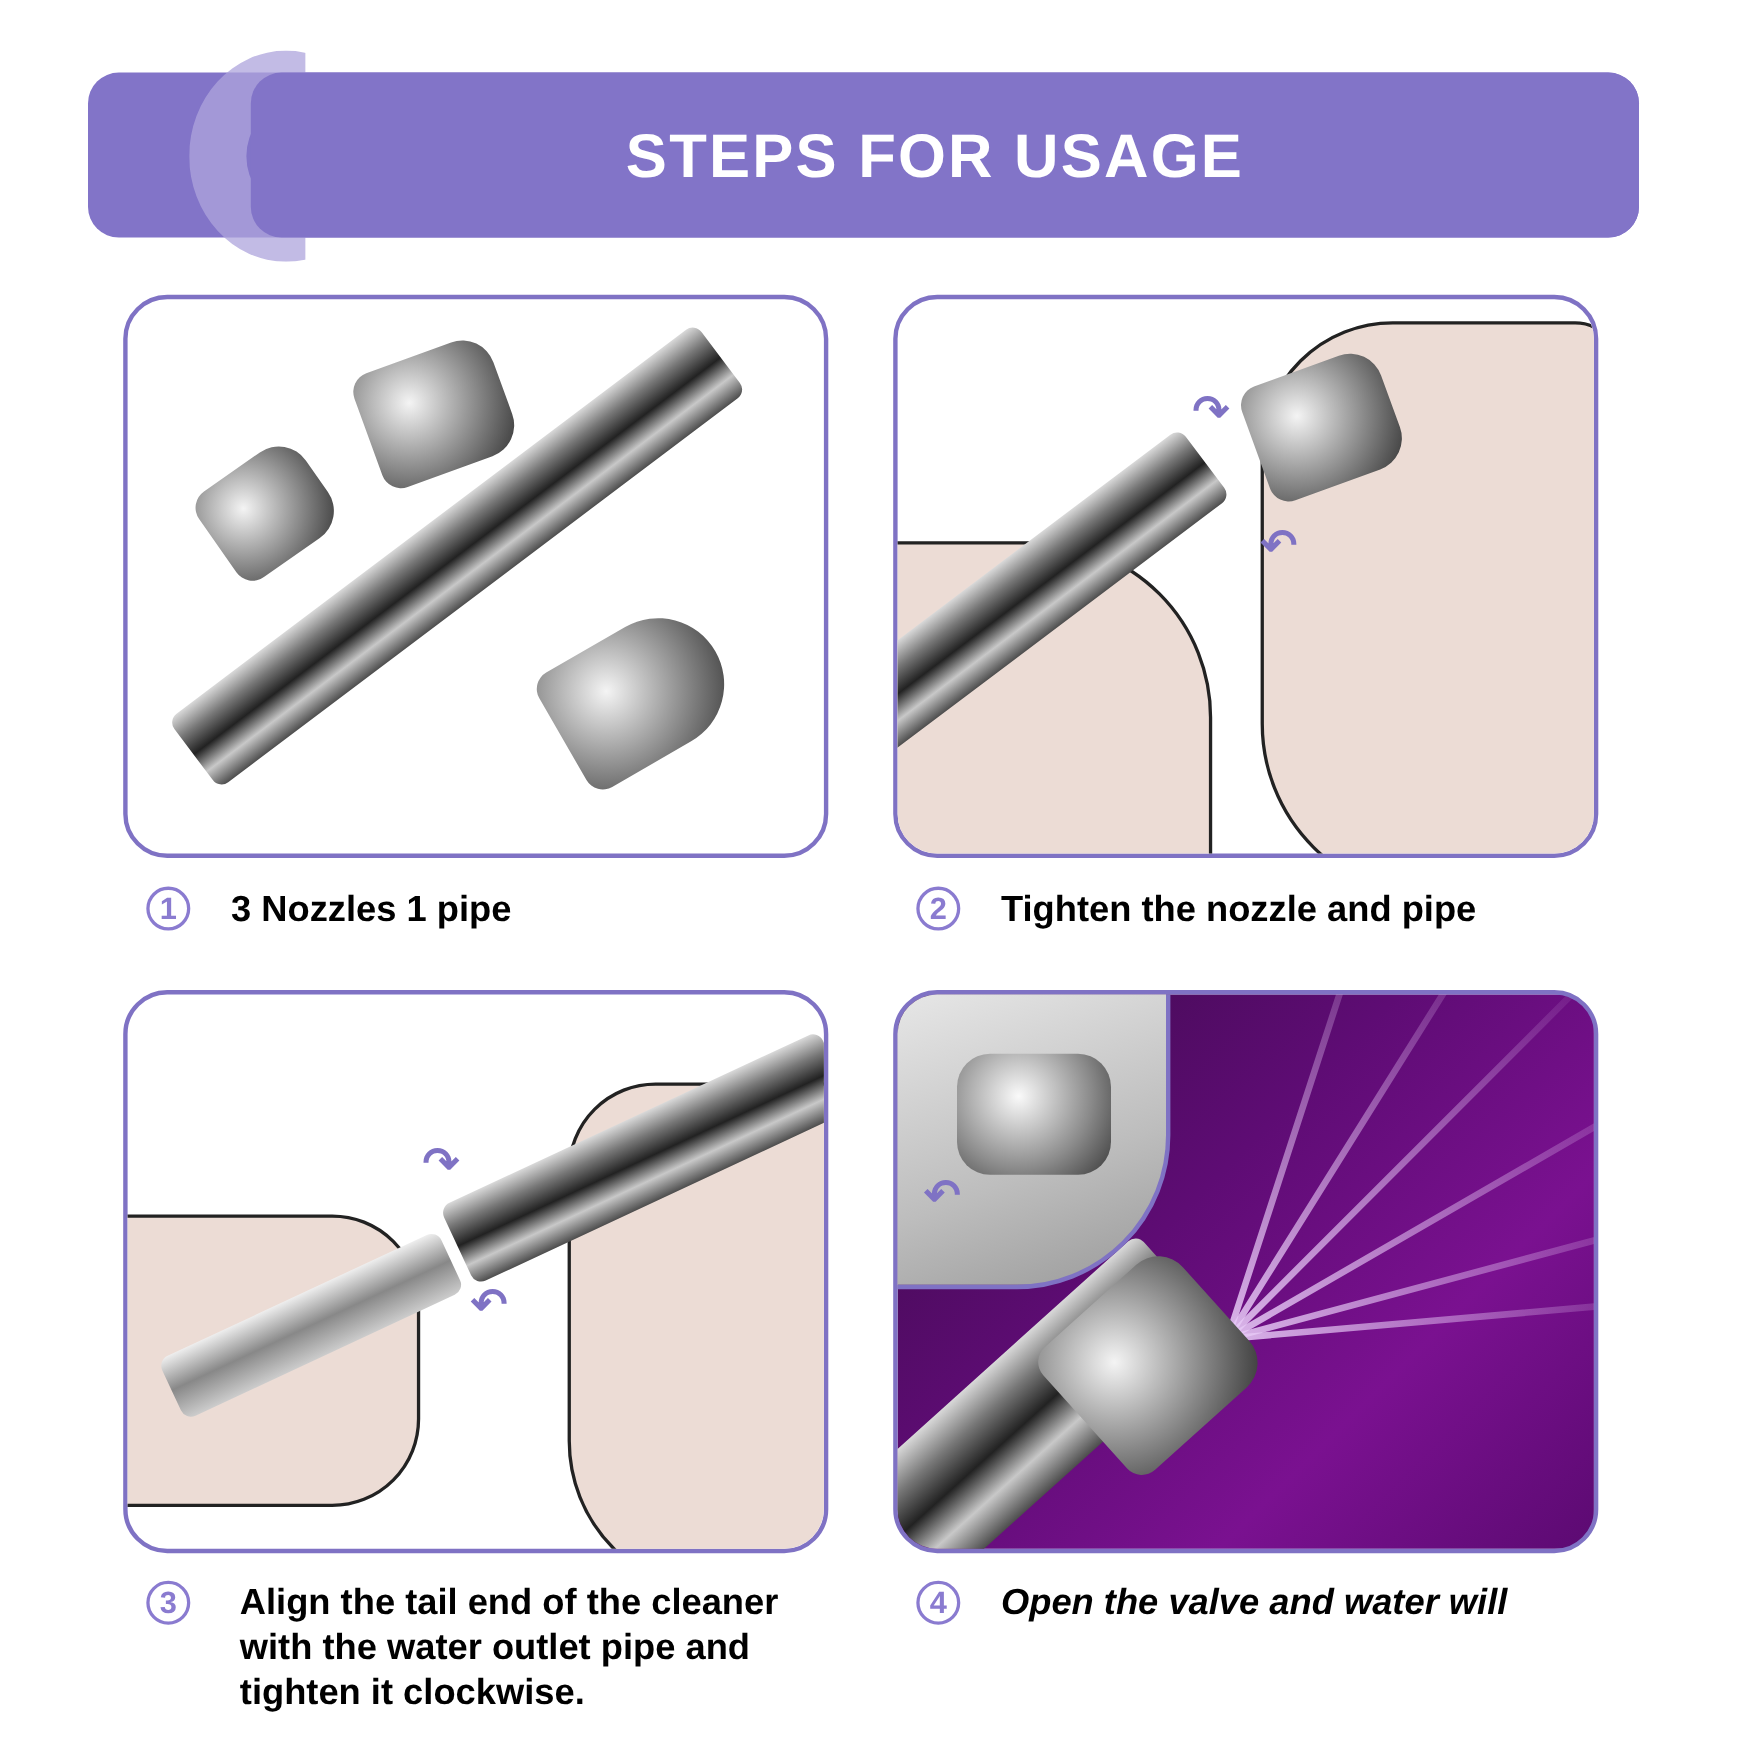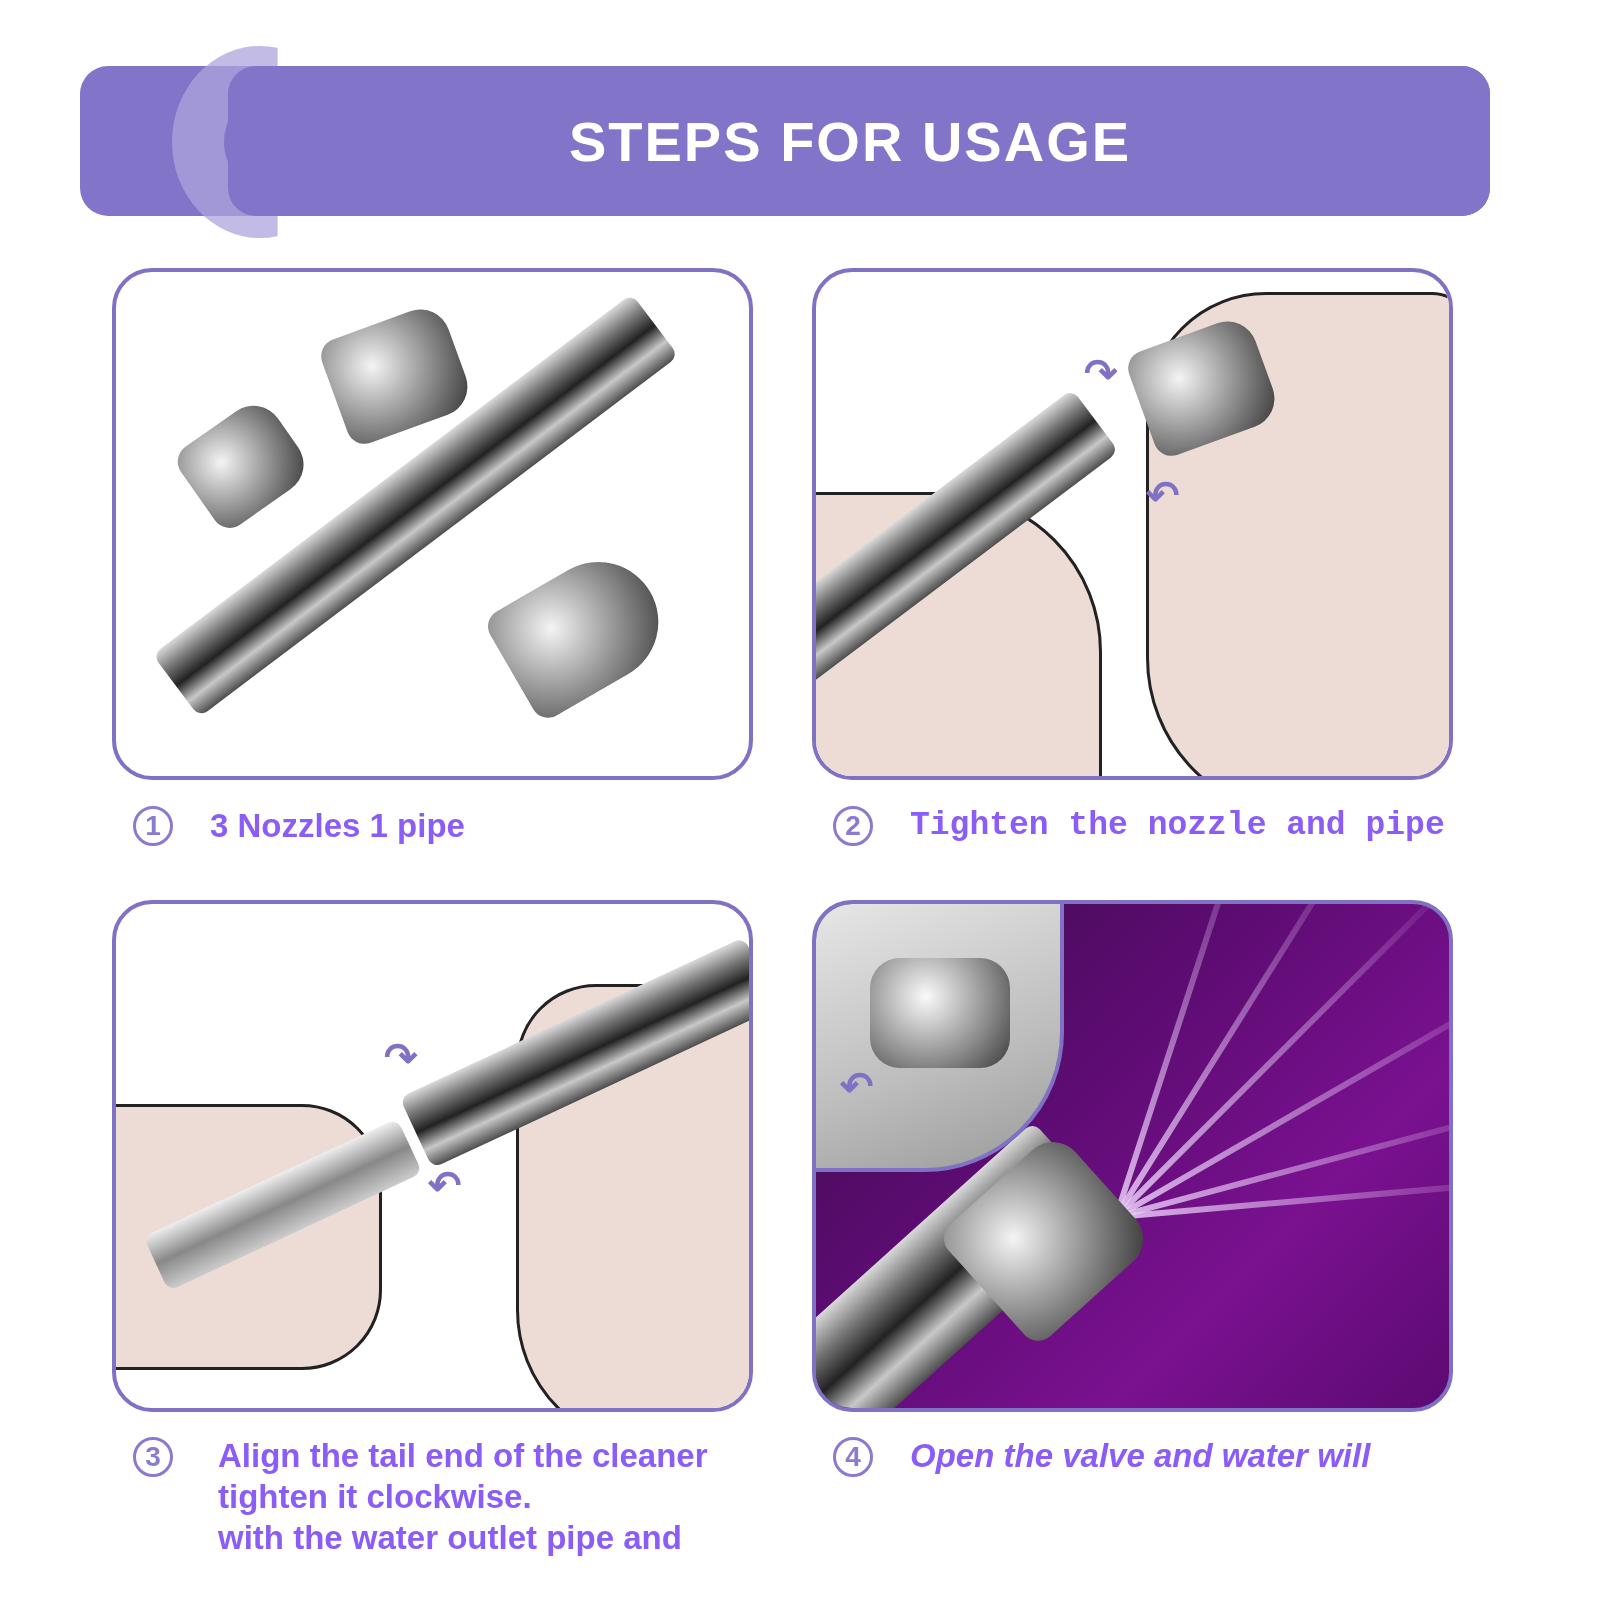--- a/index.html
+++ b/index.html
@@ -10,21 +10,21 @@
   .banner-inner { position:absolute; left:228px; top:66px; width:1262px; height:150px; background:#8274c8; border-radius:28px; }
   .banner-title { position:absolute; left:80px; top:66px; width:1540px; height:150px; display:flex; align-items:center; justify-content:center; color:#ffffff; font-weight:bold; font-size:56px; letter-spacing:2px; }
 
   .panel { position:absolute; width:641px; height:512px; border:4px solid #7f72c4; border-radius:40px; box-sizing:border-box; overflow:hidden; background:#ffffff; }
   #p1 { left:112px; top:268px; }
   #p2 { left:812px; top:268px; }
   #p3 { left:112px; top:900px; }
   #p4 { left:812px; top:900px; background:linear-gradient(135deg,#3c0b4a 0%,#5e0c74 40%,#7a1190 70%,#5c0a72 100%); }
 
   .step-num { position:absolute; width:40px; height:40px; border:3px solid #8a7bd0; border-radius:50%; box-sizing:border-box; display:flex; align-items:center; justify-content:center; color:#8a7bd0; font-size:28px; font-weight:bold; }
-  .caption { position:absolute; font-size:33px; font-weight:bold; color:#8b5cf6; line-height:41px; }
+  .caption { position:absolute; font-size:33px; font-weight:bold; color:#000000; line-height:41px; }
 
   
   .pipe { position:absolute; height:78px; border-radius:10px; background:linear-gradient(180deg,#d9d9d9 0%,#777 25%,#222 50%,#c8c8c8 75%,#4d4d4d 100%); transform-origin:left center; }
   .nozzle { position:absolute; border-radius:18px 30px 30px 18px; background:radial-gradient(circle at 35% 35%, #f4f4f4, #8a8a8a 55%, #333 100%); }
   .skin { position:absolute; background:#ecdcd5; border:3px solid #222; }
   .arrow { position:absolute; color:#7f72c4; font-size:40px; font-weight:bold; }
   .inset { position:absolute; left:-10px; top:-10px; width:250px; height:270px; border-radius:0 0 140px 0; border:4px solid #7f72c4; background:linear-gradient(160deg,#e8e8e8,#bdbdbd 60%,#9a9a9a); overflow:hidden; }
   .jet { position:absolute; height:6px; background:linear-gradient(90deg,rgba(230,200,245,0.9),rgba(230,200,245,0.05)); transform-origin:left center; border-radius:3px; }
 </style>
 </head>
@@ -48,37 +48,37 @@
 
 <div class="panel" id="p2">
   <div class="skin" style="left:330px;top:20px;width:320px;height:520px;border-radius:120px 40px 0 160px;"></div>
   <div class="skin" style="left:-20px;top:220px;width:300px;height:320px;border-radius:0 160px 0 0;"></div>
   <div class="pipe" style="left:-40px;top:350px;width:400px;transform:rotate(-37deg);"></div>
   <div class="nozzle" style="left:322px;top:60px;width:130px;height:110px;transform:rotate(-20deg);"></div>
   <div class="arrow" style="left:268px;top:78px;">↷</div>
   <div class="arrow" style="left:330px;top:200px;">↶</div>
 </div>
 <div class="step-num" style="left:833px;top:806px;">2</div>
-<div class="caption" style="left:910px;top:805px;font-family:Liberation Mono, monospace;">
+<div class="caption" style="left:910px;top:805px;">
   <div>Tighten the nozzle and pipe</div>
 </div>
 
 <div class="panel" id="p3">
   <div class="skin" style="left:-20px;top:200px;width:280px;height:260px;border-radius:0 80px 80px 0;"></div>
   <div class="skin" style="left:400px;top:80px;width:260px;height:460px;border-radius:80px 0 0 140px;"></div>
   <div class="pipe" style="left:300px;top:190px;width:380px;transform:rotate(-25deg);"></div>
   <div class="pipe" style="left:40px;top:330px;width:280px;height:60px;transform:rotate(-25deg);background:linear-gradient(180deg,#eee,#888 50%,#ccc);"></div>
   <div class="arrow" style="left:268px;top:130px;">↷</div>
   <div class="arrow" style="left:312px;top:258px;">↶</div>
 </div>
 <div class="step-num" style="left:133px;top:1437px;">3</div>
 <div class="caption" style="left:218px;top:1435px;">
   <div>Align the tail end of the cleaner</div>
+  <div>with the water outlet pipe and</div>
   <div>tighten it clockwise.</div>
-  <div>with the water outlet pipe and</div>
 </div>
 
 <div class="panel" id="p4">
   <div class="jet" style="left:300px;top:310px;width:420px;transform:rotate(-72deg);"></div>
   <div class="jet" style="left:300px;top:310px;width:440px;transform:rotate(-58deg);"></div>
   <div class="jet" style="left:300px;top:310px;width:460px;transform:rotate(-45deg);"></div>
   <div class="jet" style="left:300px;top:310px;width:460px;transform:rotate(-30deg);"></div>
   <div class="jet" style="left:300px;top:310px;width:420px;transform:rotate(-15deg);"></div>
   <div class="jet" style="left:300px;top:310px;width:400px;transform:rotate(-5deg);"></div>
   <div class="pipe" style="left:-40px;top:470px;width:400px;height:120px;transform:rotate(-42deg);"></div>

